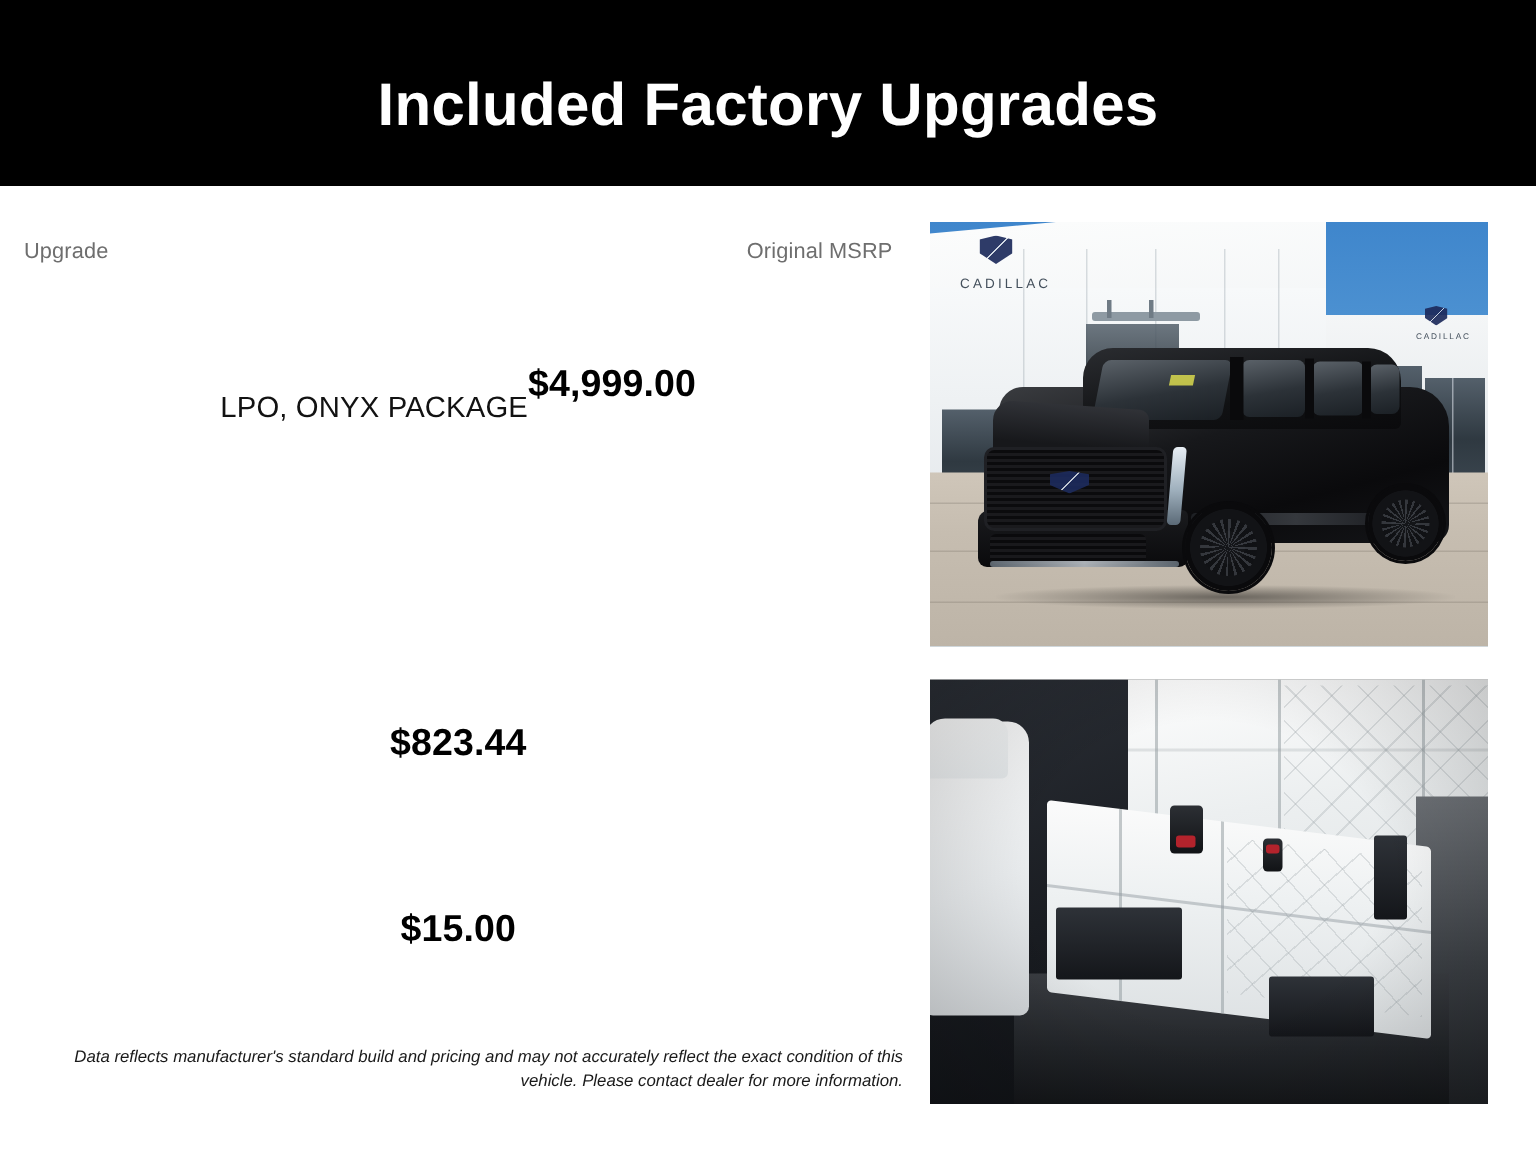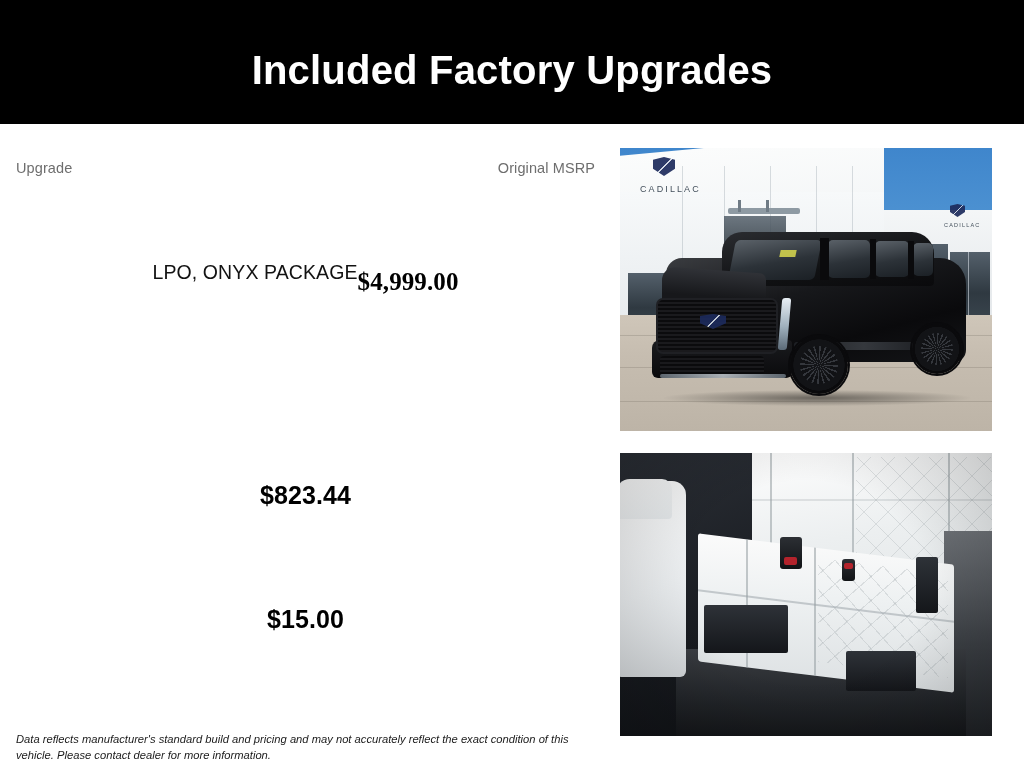--- a/index.html
+++ b/index.html
@@ -84,47 +84,48 @@
     display: flex;
     align-items: center;
     justify-content: center;
     box-sizing: border-box;
   }
   .row-1 { height: 170px; align-items: flex-start; }
   .row-2 { height: 186px; }
   .row-3 { height: 62px; }
 
   .row-1 .up-label { margin-top: 28px; }
-  .row-1 .up-price { margin-top: 36px; font-family: Liberation Serif, serif; }
+  .row-1 .up-price { margin-top: 10px; }
 
   .up-label {
     color: #121212;
     font-size: 19.5px;
     line-height: 25px;
     max-width: 330px;
     letter-spacing: 0.1px;
   }
   .up-price {
     color: #000000;
     font-size: 25px;
     font-weight: bold;
     text-align: right;
     white-space: nowrap;
     letter-spacing: 0.1px;
   }
 
   .disclaimer {
     position: absolute;
     left: 16px;
-    top: 607px;
+    top: 573px;
     width: 586px;
     color: #1a1a1a;
     font-style: italic;
     font-size: 11.2px;
     line-height: 16px;
+    text-align: right;
   }
 
   
   .photo-col {
     position: absolute;
     left: 620px;
     top: 148px;
     width: 372px;
   }
   .photo {

